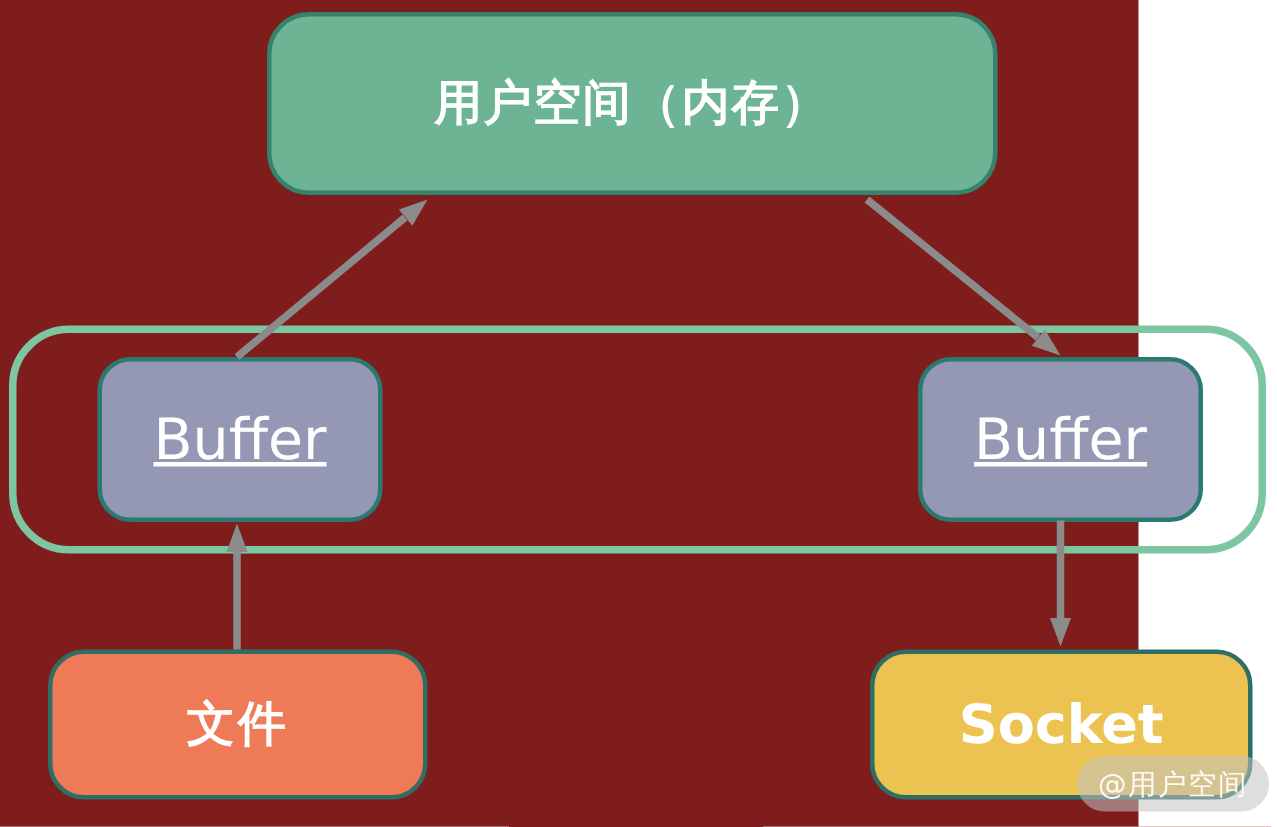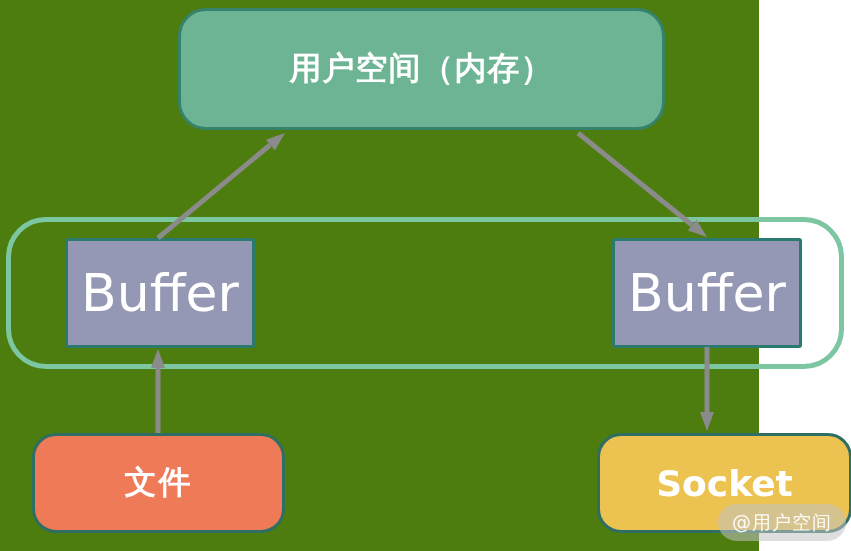--- a/index.html
+++ b/index.html
@@ -7,21 +7,21 @@
   body {
     font-family: "DejaVu Sans", "Liberation Sans", sans-serif;
     width: 851px; height: 551px;
     position: relative;
     overflow: hidden;
   }
   .canvas {
     position: absolute;
     left: 0; top: 0;
     width: 759px; height: 551px;
-    background: #4d7c0f;
+    background: #7f1d1d;
   }
   .box {
     position: absolute;
     display: flex;
     align-items: center;
     justify-content: center;
     color: #ffffff;
     border-style: solid;
   }
   .user-space {
@@ -37,43 +37,43 @@
     position: absolute;
     left: 6px; top: 217px;
     width: 838px; height: 152px;
     border: 5px solid;
     border-radius: 40px;
     background: transparent;
   }
   .buffer {
     width: 190px; height: 110px;
     border-width: 3px;
-    border-radius: 3px;
-    font-size: 52px;
+    border-radius: 22px;
+    font-size: 38px;
     font-weight: 400;
+    text-decoration: underline;
   }
   .buffer-left  { left: 65px;  top: 238px; }
   .buffer-right { left: 612px; top: 238px; }
   .file-box {
     left: 32px; top: 433px;
     width: 253px; height: 100px;
     border-width: 3px;
     border-radius: 24px;
     font-size: 32px;
     font-weight: bold;
     letter-spacing: 2px;
   }
   .socket-box {
     left: 580px; top: 433px;
     width: 255px; height: 100px;
     border-width: 3px;
     border-radius: 24px;
     font-size: 36px;
     font-weight: 600;
-    margin-left: 17px;
   }
   .arrows-layer {
     position: absolute;
     left: 0; top: 0;
     width: 851px; height: 551px;
     pointer-events: none;
   }
   .arrows-layer line { stroke: currentColor; stroke-width: 5; }
   .arrows-layer polygon { fill: currentColor; stroke: none; }
   .watermark {

